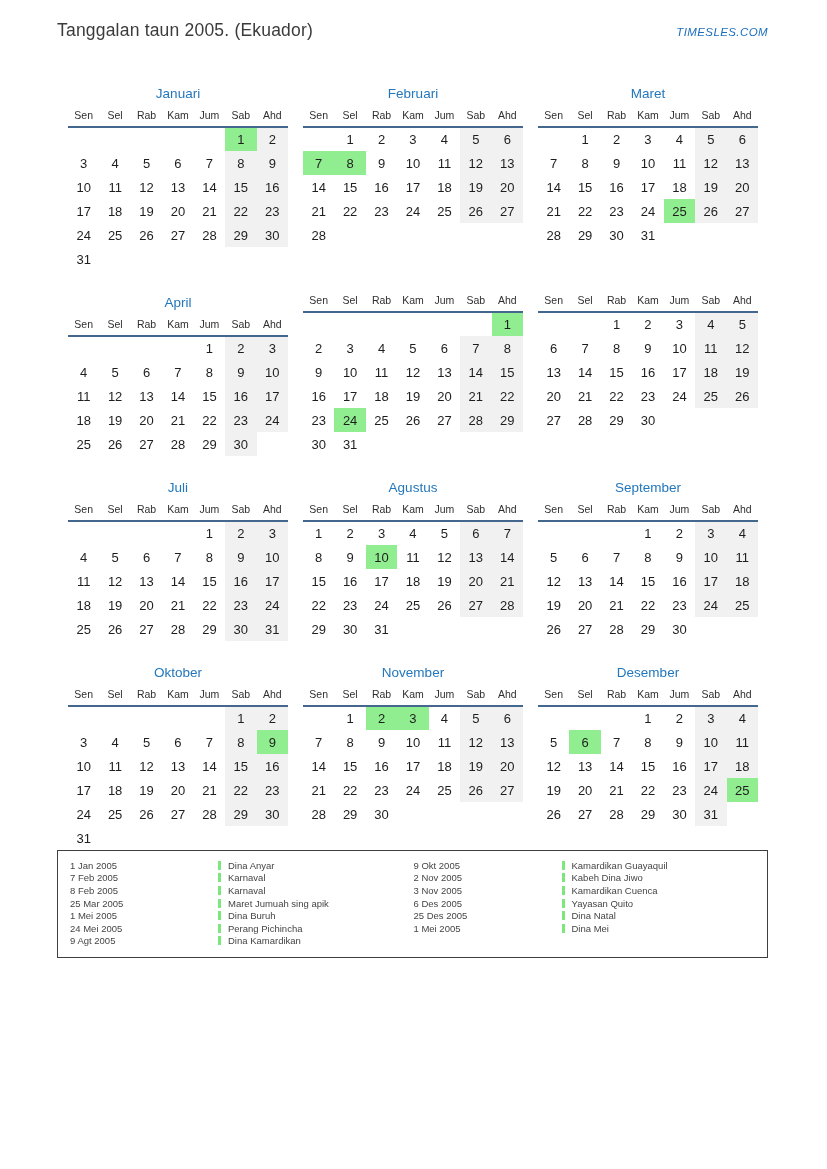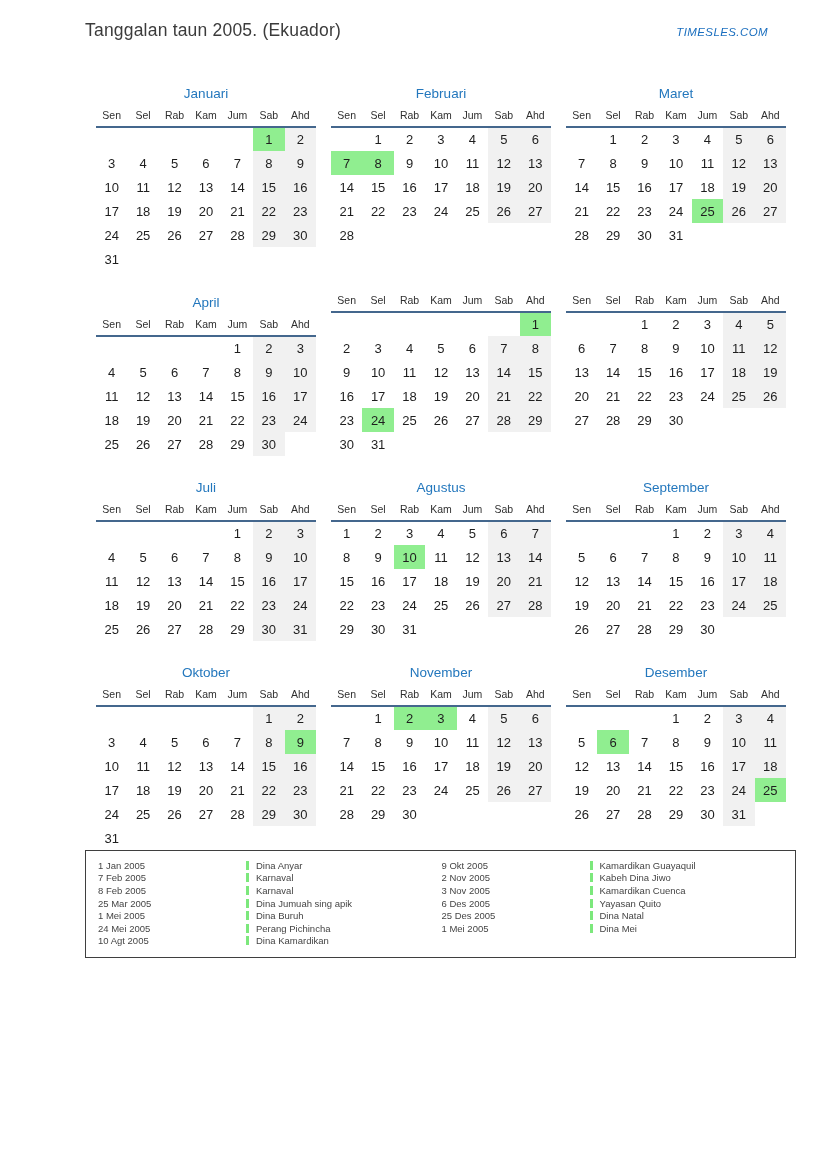--- a/index.html
+++ b/index.html
@@ -8,21 +8,21 @@
     --holiday: #90ee90;
     --weekend: #f1f1f1;
     --marker: #7ce87c;
   }
   * { box-sizing: border-box; }
   body { margin: 0; background: #ffffff; font-family: "Liberation Sans", sans-serif; }
   .page {
     position: relative;
     width: 827px; height: 1169px;
     background: #fff;
-    padding: 20px 59px 0 85px;
+    padding: 20px 59px 0 57px;
     overflow: hidden;
     border-radius: 13px;
   }
   .header { display: flex; justify-content: space-between; align-items: baseline; }
   .page-title { margin: 0; font-size: 17.5px; font-weight: 400; color: #3b3b3b; letter-spacing: 0.2px; }
   .site-link { font-size: 11.5px; color: #1b6fbf; text-decoration: none; letter-spacing: 0.4px; font-style: italic; }
 
   #months-grid {
     margin-top: 44px; margin-left: 11px;
     width: 690px;
@@ -876,39 +876,39 @@
           <span class="legend-date">8 Feb 2005</span>
           <span class="legend-name-wrap">
             <span class="marker"></span>
             <span class="legend-name">Karnaval</span>
           </span>
         </div>
         <div class="legend-entry">
           <span class="legend-date">25 Mar 2005</span>
           <span class="legend-name-wrap">
             <span class="marker"></span>
-            <span class="legend-name">Dina Jumuah sing apik</span>
+            <span class="legend-name">Maret Jumuah sing apik</span>
           </span>
         </div>
         <div class="legend-entry">
           <span class="legend-date">1 Mei 2005</span>
           <span class="legend-name-wrap">
             <span class="marker"></span>
             <span class="legend-name">Dina Buruh</span>
           </span>
         </div>
         <div class="legend-entry">
           <span class="legend-date">24 Mei 2005</span>
           <span class="legend-name-wrap">
             <span class="marker"></span>
             <span class="legend-name">Perang Pichincha</span>
           </span>
         </div>
         <div class="legend-entry">
-          <span class="legend-date">10 Agt 2005</span>
+          <span class="legend-date">9 Agt 2005</span>
           <span class="legend-name-wrap">
             <span class="marker"></span>
             <span class="legend-name">Dina Kamardikan</span>
           </span>
         </div>
       </div>
       <div class="legend-group">
         <div class="legend-entry">
           <span class="legend-date">9 Okt 2005</span>
           <span class="legend-name-wrap">

